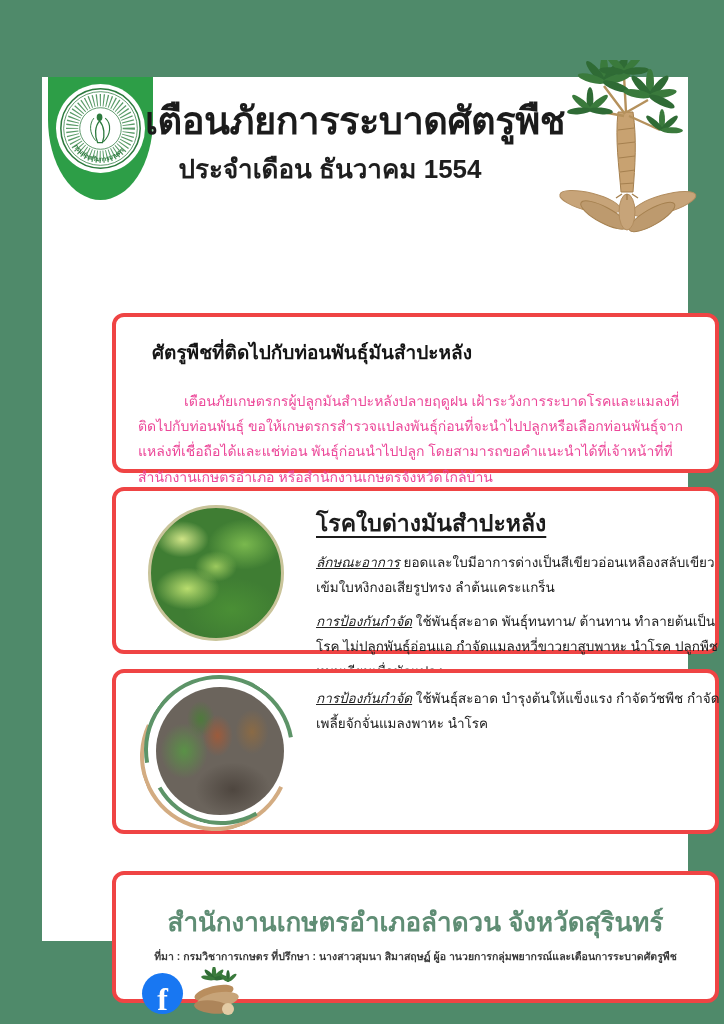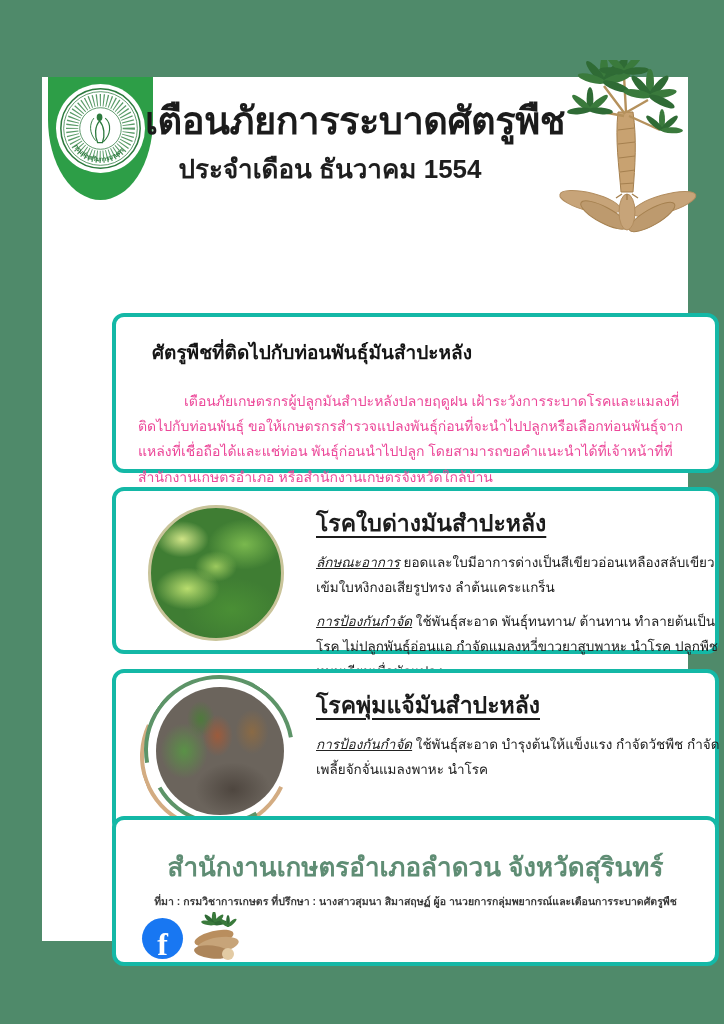--- a/index.html
+++ b/index.html
@@ -58,27 +58,27 @@
     left: 552px; top: 60px;
     width: 152px; height: 178px;
   }
 
   
   .box {
     position: absolute;
     left: 70px;
     width: 607px;
     background: #ffffff;
-    border: 4px solid #14b8a6;
+    border: 4px solid #ef4444;
     border-radius: 12px;
   }
   .box1 { top: 236px; height: 160px; }
   .box2 { top: 410px; height: 167px; }
   .box3 { top: 592px; height: 165px; }
-  .box4 { top: 739px; height: 150px; }
+  .box4 { top: 794px; height: 132px; }
 
   .box1 h2 {
     margin: 20px 0 0 36px;
     font-size: 19px; font-weight: 700;
     color: #151515;
   }
   .box1 p {
     margin: 22px 22px 0 22px;
     font-size: 14px; line-height: 1.8;
     text-indent: 46px;
@@ -213,21 +213,20 @@
     </div>
 
     <div class="box box3">
       <div class="photo-wrap">
         <div class="arc arc-tan"></div>
         <div class="arc arc-green-top"></div>
         <div class="arc arc-green-bottom"></div>
         <div class="photo-field"></div>
       </div>
       <div class="disease-content">
-        <h3>โรคพุ่มแจ้มันสำปะหลัง</h3>
         <p><span class="lbl">การป้องกันกำจัด</span><span> ใช้พันธุ์สะอาด บำรุงต้นให้แข็งแรง กำจัดวัชพืช กำจัดเพลี้ยจักจั่นแมลงพาหะ นำโรค</span></p>
       </div>
     </div>
 
     <div class="box box4">
       <div class="office-name">สำนักงานเกษตรอำเภอลำดวน จังหวัดสุรินทร์</div>
       <div class="credit-line">ที่มา : กรมวิชาการเกษตร ที่ปรึกษา : นางสาวสุมนา สิมาสฤษฏ์ ผู้อ านวยการกลุ่มพยากรณ์และเตือนการระบาดศัตรูพืช</div>
       <div class="fb-icon">
         <span class="fb-f">f</span>
       </div>

